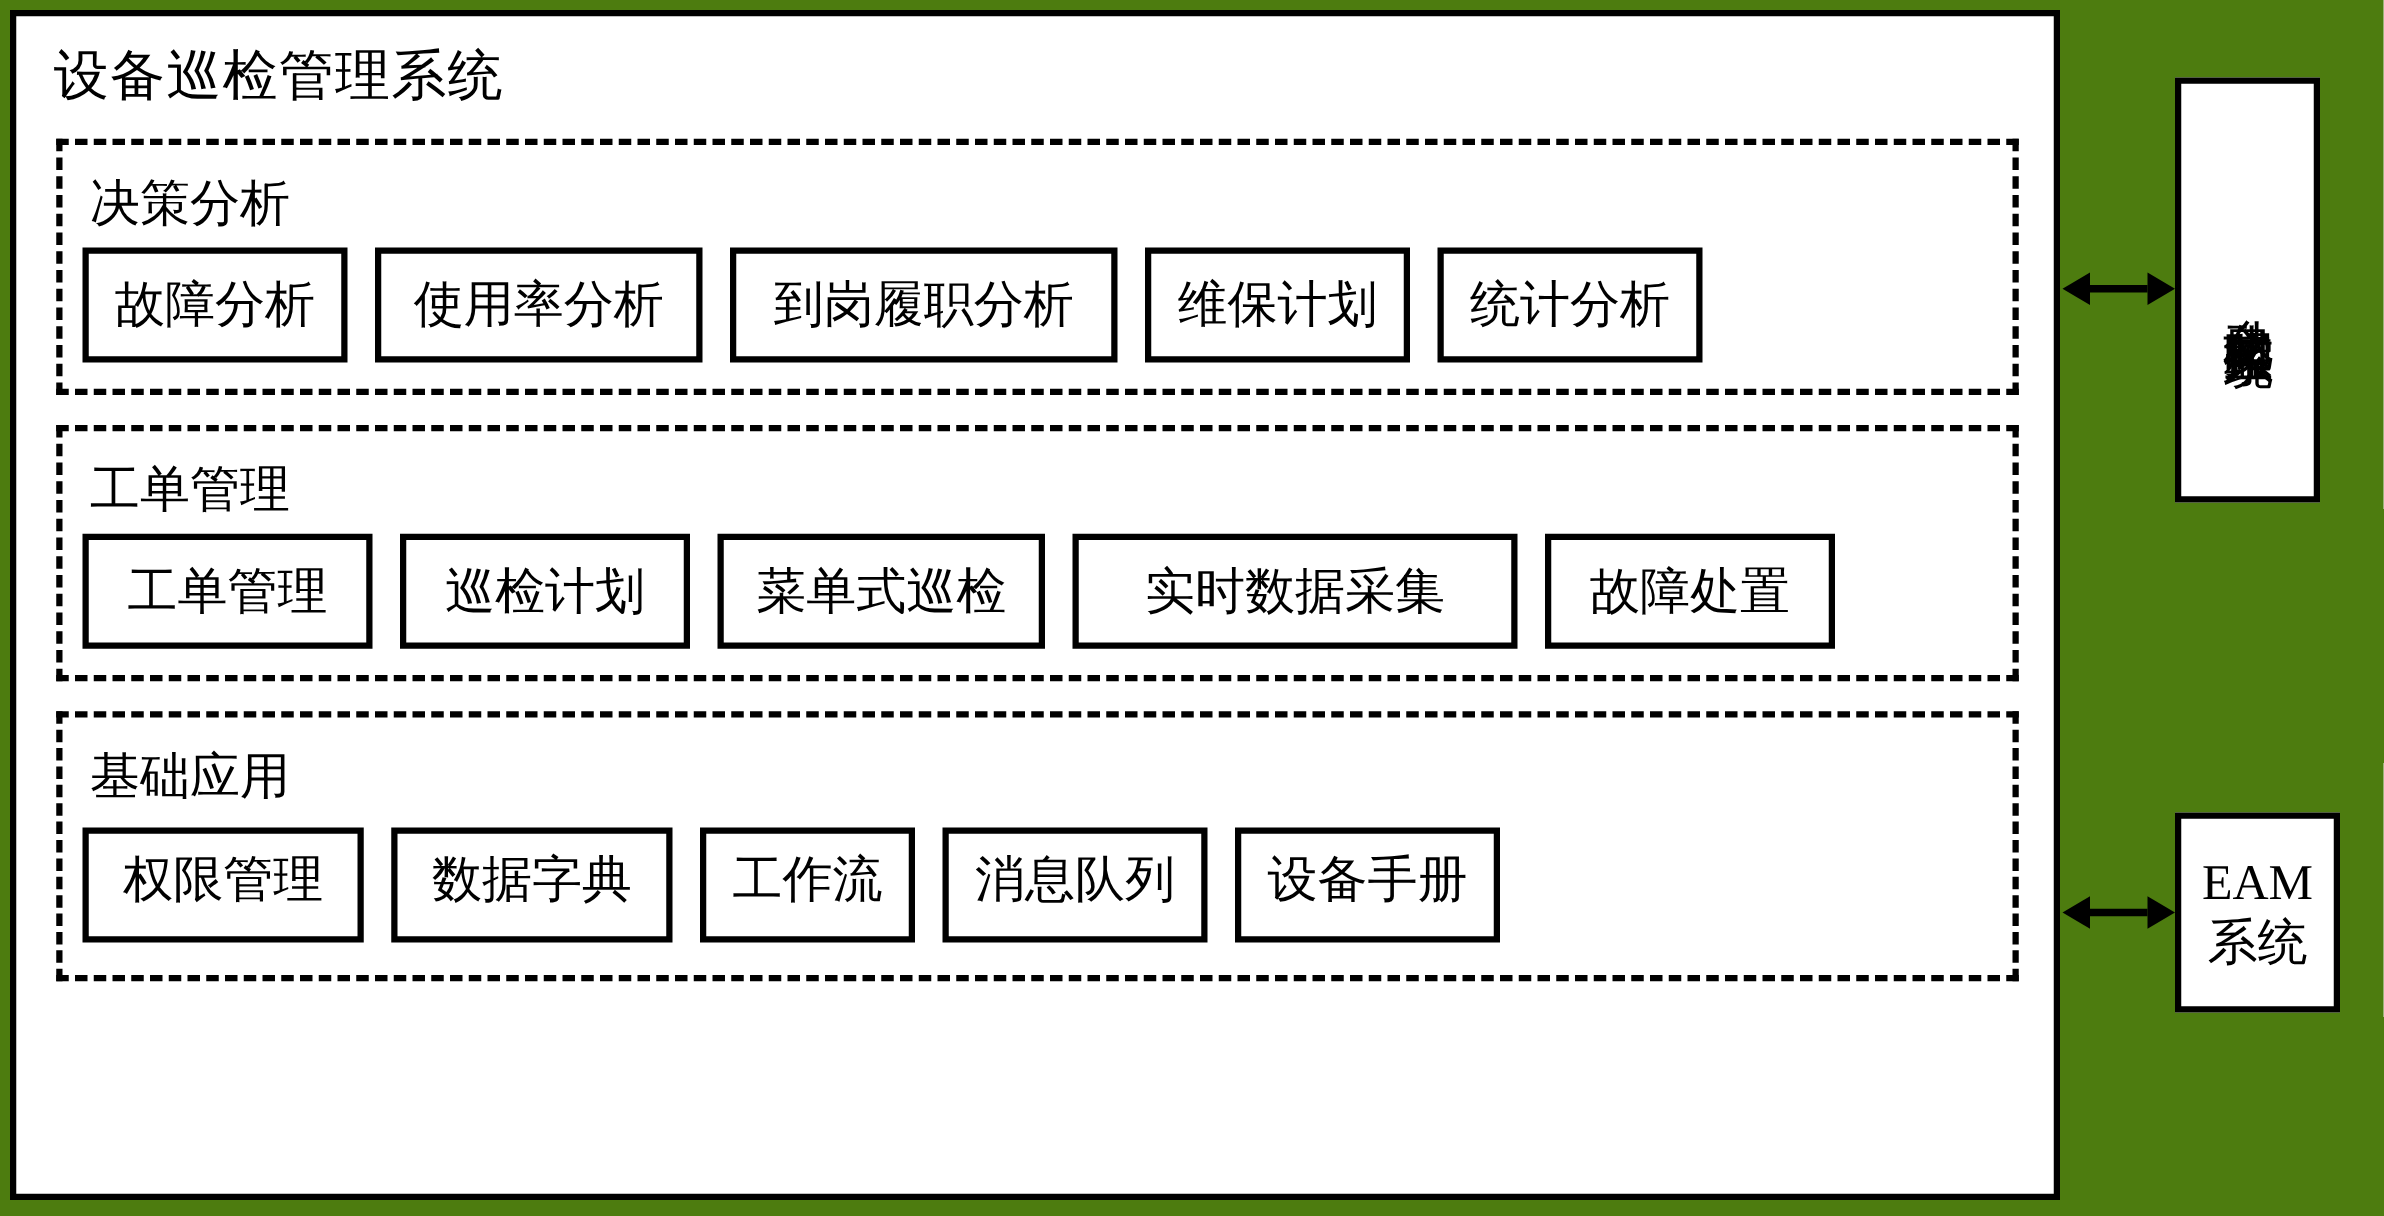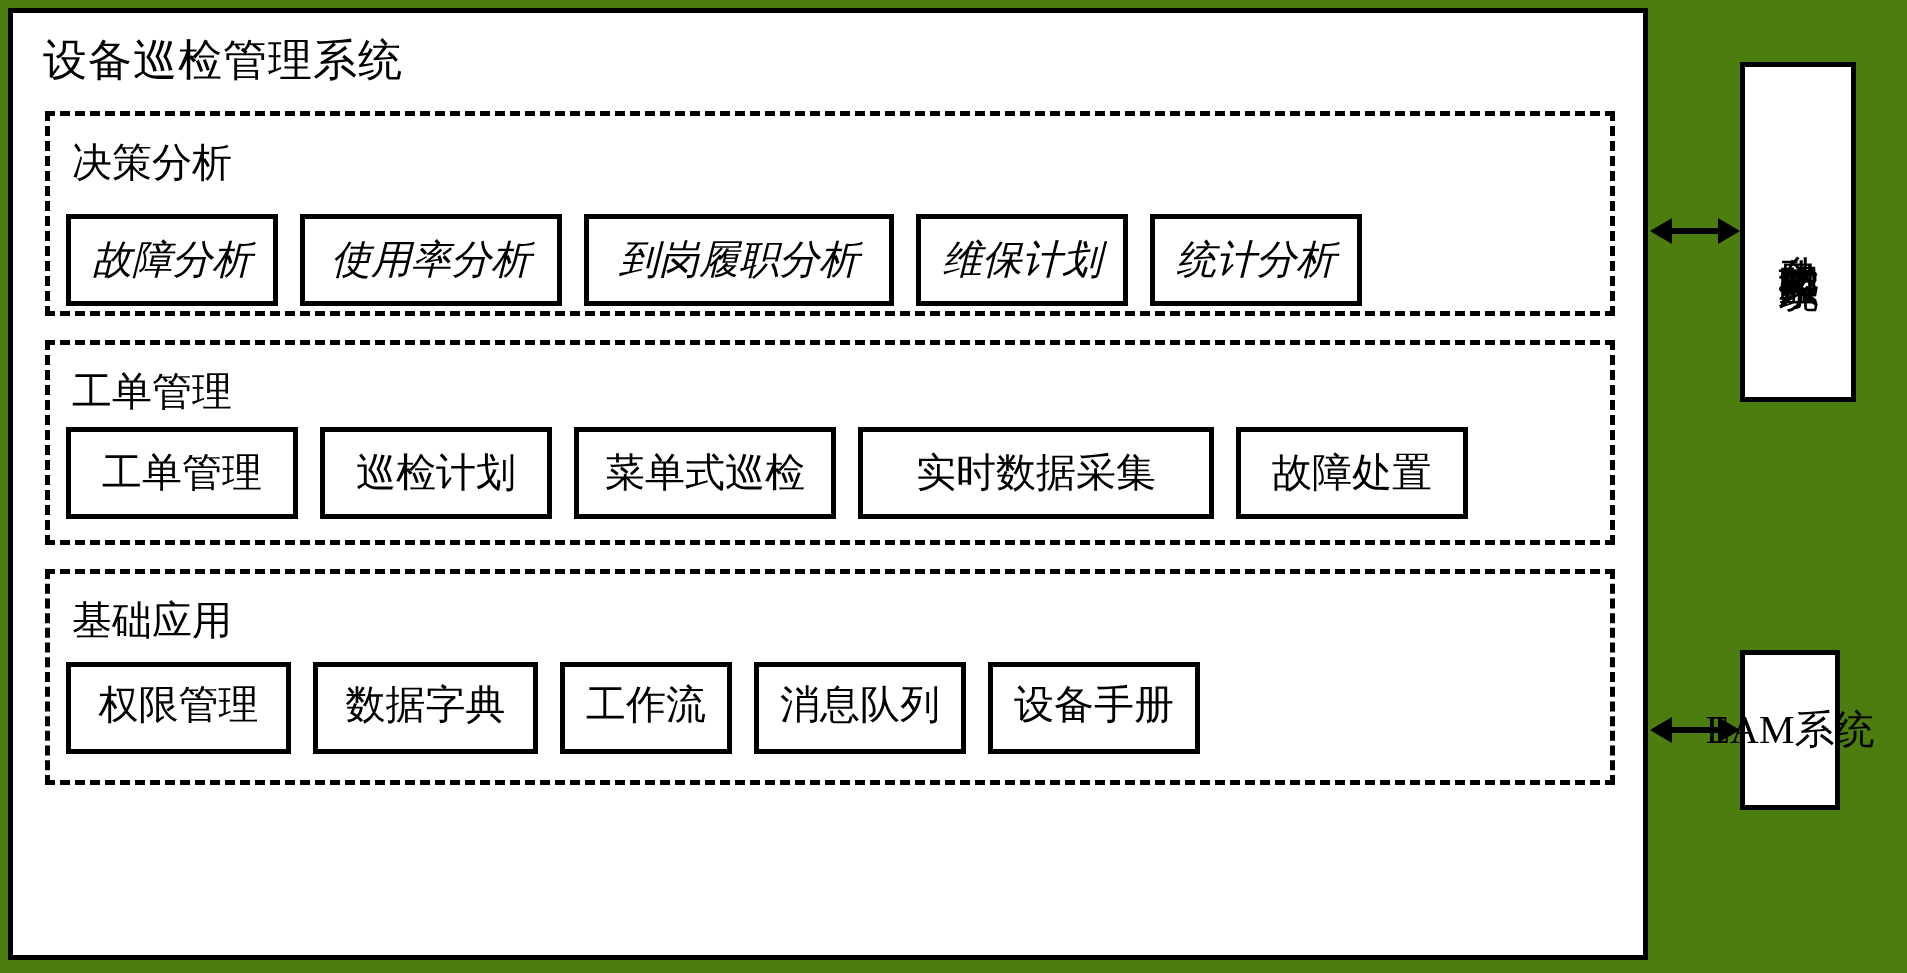--- a/index.html
+++ b/index.html
@@ -70,21 +70,21 @@
     align-items: center;
     justify-content: center;
     height: 92px;
     font-size: 40px;
     line-height: 1;
     white-space: nowrap;
     padding: 0 12px;
   }
 
   #layer-decision { top: 98px; height: 205px; }
-  #layer-decision .layer-row { top: 98px; font-style: italic; }
+  #layer-decision .layer-row { top: 82px; }
   #layer-inspect  { top: 327px; height: 205px; }
   #layer-inspect  .layer-row { top: 82px; }
   #layer-base     { top: 556px; height: 216px; }
   #layer-base     .layer-row { top: 88px; font-family: Liberation Mono, monospace; }
 
   
   .ext-box {
     position: absolute;
     border: 5px solid #000;
     background: #fff;
@@ -103,23 +103,23 @@
     writing-mode: vertical-rl;
     text-orientation: upright;
     font-size: 40px;
     line-height: 48px;
     letter-spacing: 2px;
     height: 300px;
   }
   #ext-eam {
     left: 1740px;
     top: 650px;
-    width: 100px;
+    width: 132px;
     height: 160px;
-    flex-direction: row;
+    flex-direction: column;
   }
   #ext-eam .etext {
     font-size: 40px;
     line-height: 48px;
     white-space: nowrap;
   }
 
   
   .arrow {
     position: absolute;

